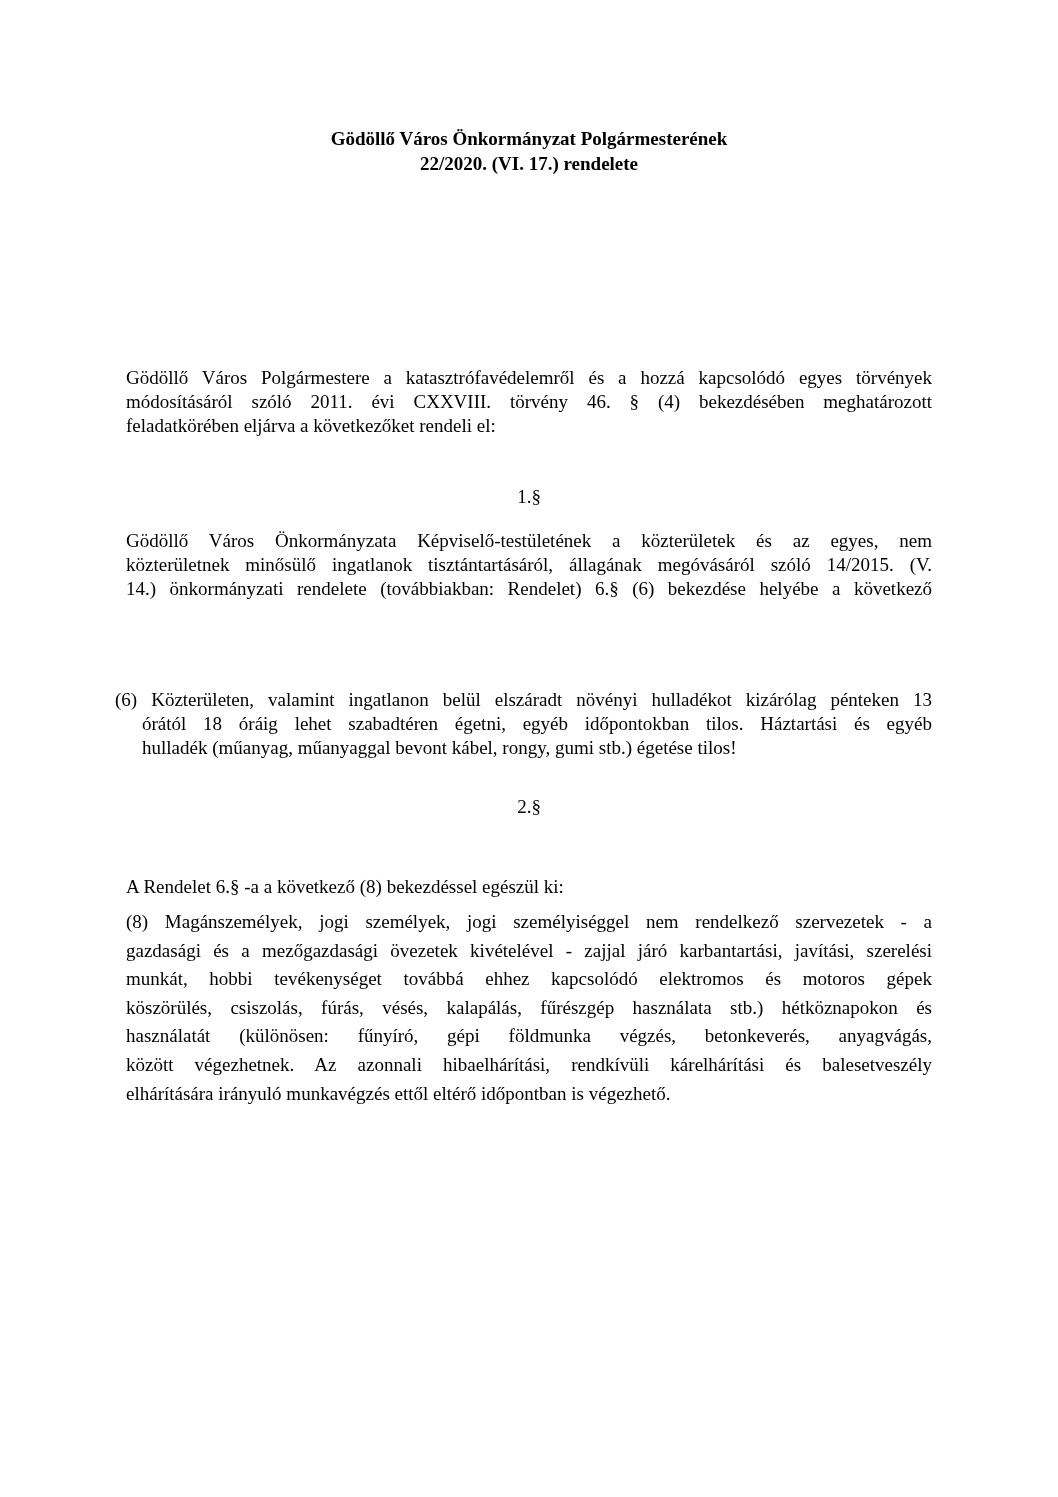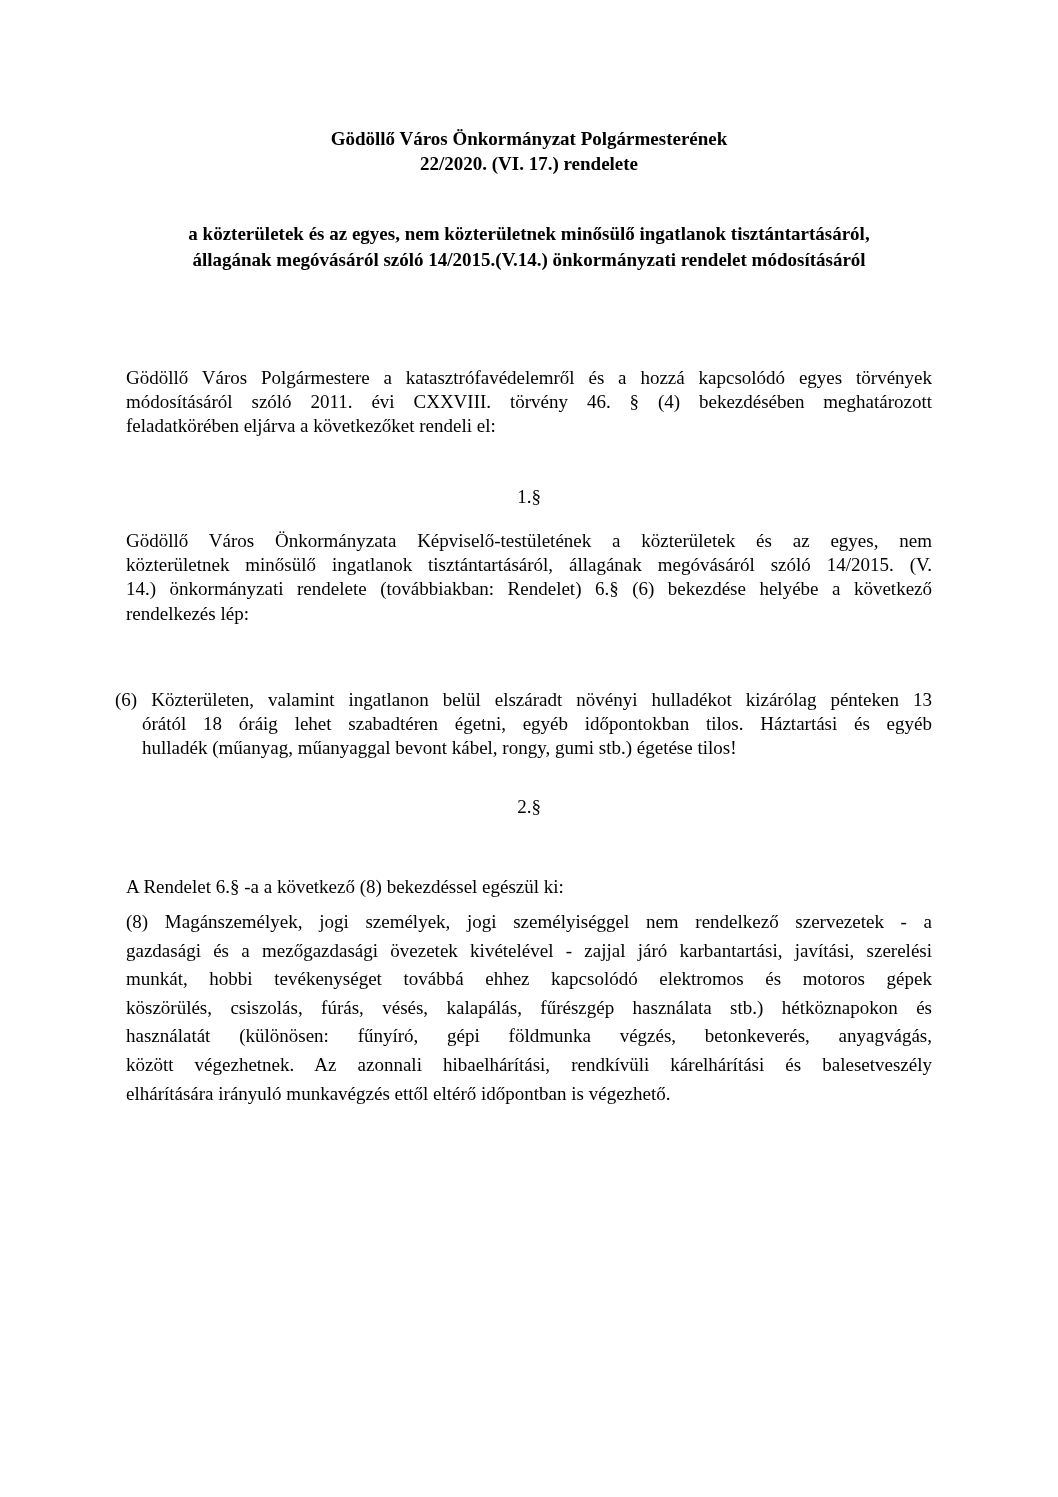--- a/index.html
+++ b/index.html
@@ -52,38 +52,33 @@
 </head>
 <body>
 
 <div class="page">
 
   <div id="title" class="block center bold">
       <div class="tline">Gödöllő Város Önkormányzat Polgármesterének</div>
       <div class="tline last">22/2020. (VI. 17.) rendelete</div>
     </div>
 
-  <div id="subtitle" class="block center bold">
-      <div class="tline">a közterületek és az egyes, nem közterületnek minősülő ingatlanok tisztántartásáról,</div>
-      <div class="tline last">állagának megóvásáról szóló 14/2015.(V.14.) önkormányzati rendelet módosításáról</div>
-    </div>
 
   <div id="intro" class="block">
       <div class="tline">Gödöllő Város Polgármestere a katasztrófavédelemről és a hozzá kapcsolódó egyes törvények</div>
       <div class="tline">módosításáról szóló 2011. évi CXXVIII. törvény 46. § (4) bekezdésében meghatározott</div>
       <div class="tline last">feladatkörében eljárva a következőket rendeli el:</div>
     </div>
 
   <div id="sec1-heading" class="block center">1.§</div>
 
   <div id="sec1-body" class="block">
       <div class="tline">Gödöllő Város Önkormányzata Képviselő-testületének a közterületek és az egyes, nem</div>
       <div class="tline">közterületnek minősülő ingatlanok tisztántartásáról, állagának megóvásáról szóló 14/2015. (V.</div>
       <div class="tline">14.) önkormányzati rendelete (továbbiakban: Rendelet) 6.§ (6) bekezdése helyébe a következő</div>
-      <div class="tline last">rendelkezés lép:</div>
     </div>
 
   <div id="clause6" class="block">
       <div class="tline">(6) Közterületen, valamint ingatlanon belül elszáradt növényi hulladékot kizárólag pénteken 13</div>
       <div class="tline">órától 18 óráig lehet szabadtéren égetni, egyéb időpontokban tilos. Háztartási és egyéb</div>
       <div class="tline last">hulladék (műanyag, műanyaggal bevont kábel, rongy, gumi stb.) égetése tilos!</div>
     </div>
 
   <div id="sec2-heading" class="block center">2.§</div>
 

